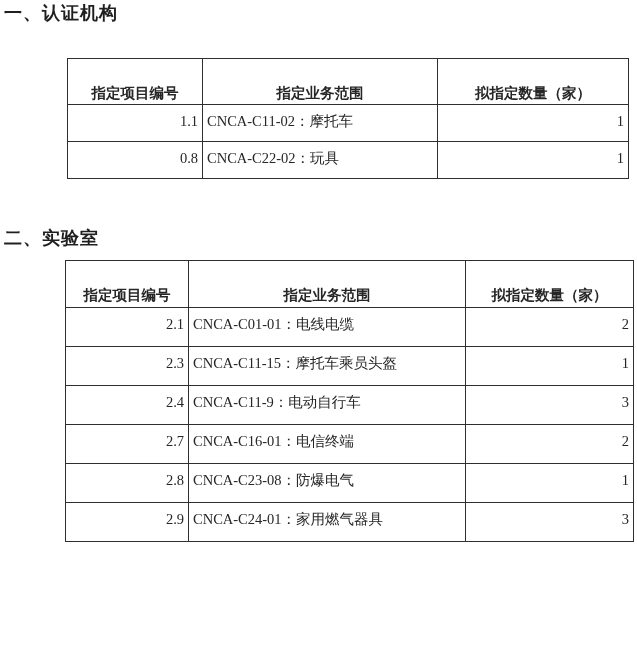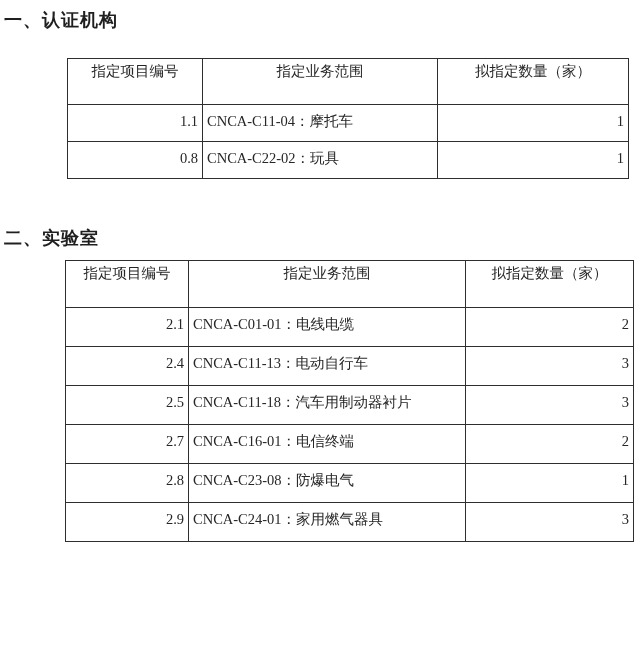--- a/index.html
+++ b/index.html
@@ -17,21 +17,21 @@
   }
   .heading {
     position: absolute;
     left: 4px;
     font-size: 18px;
     font-weight: 700;
     color: #1f1f1f;
     letter-spacing: 1px;
     white-space: nowrap;
   }
-  #heading-1 { top: 8px; }
+  #heading-1 { top: 1px; }
   #heading-2 { top: 226px; text-align: center; }
 
   table.doc-table {
     position: absolute;
     border-collapse: collapse;
     table-layout: fixed;
     background: #ffffff;
   }
   #table-certification {
     left: 67px;
@@ -48,23 +48,23 @@
     border: 1px solid #2e2e2e;
     vertical-align: top;
     font-size: 14.5px;
     font-weight: 400;
     line-height: 20px;
     padding: 6px 4px 0 4px;
     overflow: hidden;
     white-space: nowrap;
   }
   .doc-table th {
-    font-weight: 400;
+    font-weight: 700;
     text-align: center;
-    padding-top: 2px;
+    padding-top: 24px;
     margin-top: 16px;
   }
   #table-certification tr.header-row  { height: 46px; }
   #table-certification tr.data-row    { height: 37px; }
   #table-laboratory  tr.header-row    { height: 47px; }
   #table-laboratory  tr.data-row      { height: 39px; }
 
   .cell-no, .cell-qty { text-align: right; }
   .cell-scope { text-align: left; padding-left: 11px; }
 </style>
@@ -80,21 +80,21 @@
     <col style="width:191px">
   </colgroup>
   <tbody>
     <tr class="header-row">
       <th>指定项目编号</th>
       <th>指定业务范围</th>
       <th>拟指定数量（家）</th>
     </tr>
     <tr class="data-row">
       <td class="cell-no">1.1</td>
-      <td class="cell-scope">CNCA-C11-04：摩托车</td>
+      <td class="cell-scope">CNCA-C11-02：摩托车</td>
       <td class="cell-qty">1</td>
     </tr>
     <tr class="data-row">
       <td class="cell-no">0.8</td>
       <td class="cell-scope">CNCA-C22-02：玩具</td>
       <td class="cell-qty">1</td>
     </tr>
   </tbody>
 </table>
 
@@ -111,27 +111,27 @@
       <th>指定项目编号</th>
       <th>指定业务范围</th>
       <th>拟指定数量（家）</th>
     </tr>
     <tr class="data-row">
       <td class="cell-no">2.1</td>
       <td class="cell-scope">CNCA-C01-01：电线电缆</td>
       <td class="cell-qty">2</td>
     </tr>
     <tr class="data-row">
-      <td class="cell-no">2.4</td>
-      <td class="cell-scope">CNCA-C11-13：电动自行车</td>
-      <td class="cell-qty">3</td>
+      <td class="cell-no">2.3</td>
+      <td class="cell-scope">CNCA-C11-15：摩托车乘员头盔</td>
+      <td class="cell-qty">1</td>
     </tr>
     <tr class="data-row">
-      <td class="cell-no">2.5</td>
-      <td class="cell-scope">CNCA-C11-18：汽车用制动器衬片</td>
+      <td class="cell-no">2.4</td>
+      <td class="cell-scope">CNCA-C11-9：电动自行车</td>
       <td class="cell-qty">3</td>
     </tr>
     <tr class="data-row">
       <td class="cell-no">2.7</td>
       <td class="cell-scope">CNCA-C16-01：电信终端</td>
       <td class="cell-qty">2</td>
     </tr>
     <tr class="data-row">
       <td class="cell-no">2.8</td>
       <td class="cell-scope">CNCA-C23-08：防爆电气</td>

